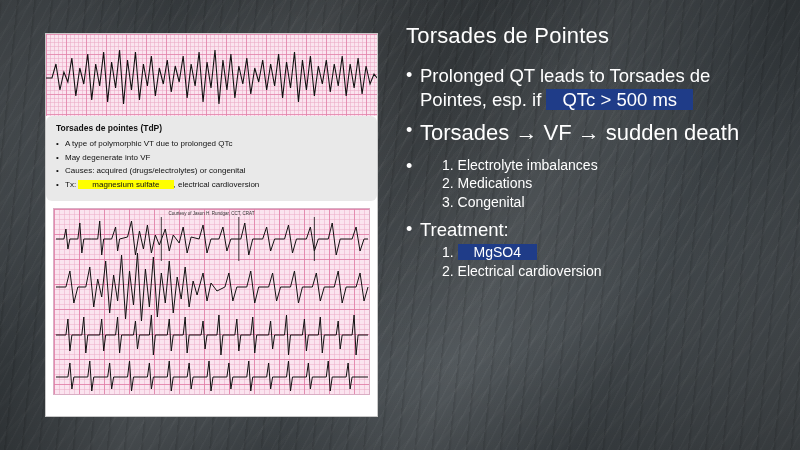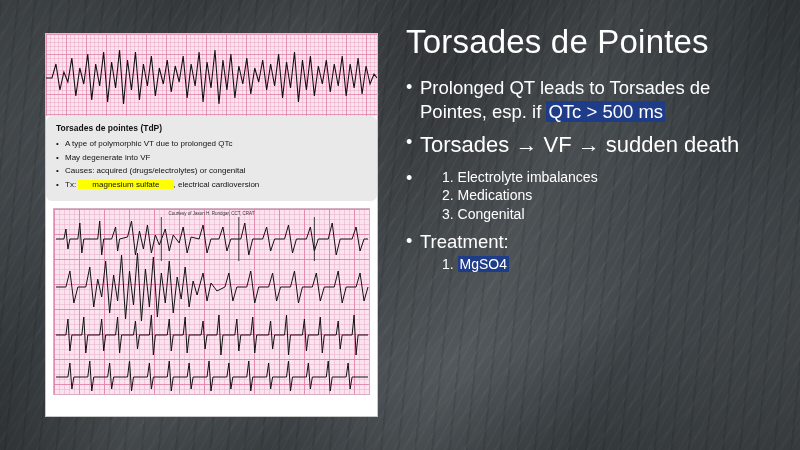--- a/index.html
+++ b/index.html
@@ -117,21 +117,21 @@
   }
 
   
   .right-panel {
     position: absolute;
     left: 406px;
     top: 24px;
     width: 370px;
   }
   .slide-title {
-    font-size: 33px;
+    font-size: 22px;
     color: #ffffff;
     font-weight: normal;
     letter-spacing: 0.2px;
     line-height: 1.1;
     margin-bottom: 16px;
   }
   .bullets { margin: 0; padding: 0; list-style: none; }
   .bullet-row {
     display: flex;
     align-items: flex-start;
@@ -153,21 +153,21 @@
     padding: 0 0 0 22px;
     list-style: none;
   }
   .sub-item {
     font-size: 14px;
     color: #ffffff;
     line-height: 1.32;
   }
   .hl-blue {
     background: #1f3c88;
-    padding: 0 2px;
+    padding: 0 16px;
   }
   .arrow { font-size: 22px; }
 </style>
 </head>
 <body>
 
 <div class="slide">
   <div class="slate-tex"></div>
   <div class="vignette"></div>
 
@@ -292,19 +292,20 @@
           </ul>
         </span>
       </li>
 
       <li class="bullet-row">
         <span class="bullet-dot">•</span>
         <span class="bullet-text">
           <span>Treatment:</span>
           <ul class="sub-list">
             <li class="sub-item"><span>1. </span><span class="hl-blue">MgSO4</span></li>
+            <li class="sub-item">2. Electrical cardioversion</li>
           </ul>
         </span>
       </li>
 
     </ul>
   </div>
 </div>
 
 </body></html>

